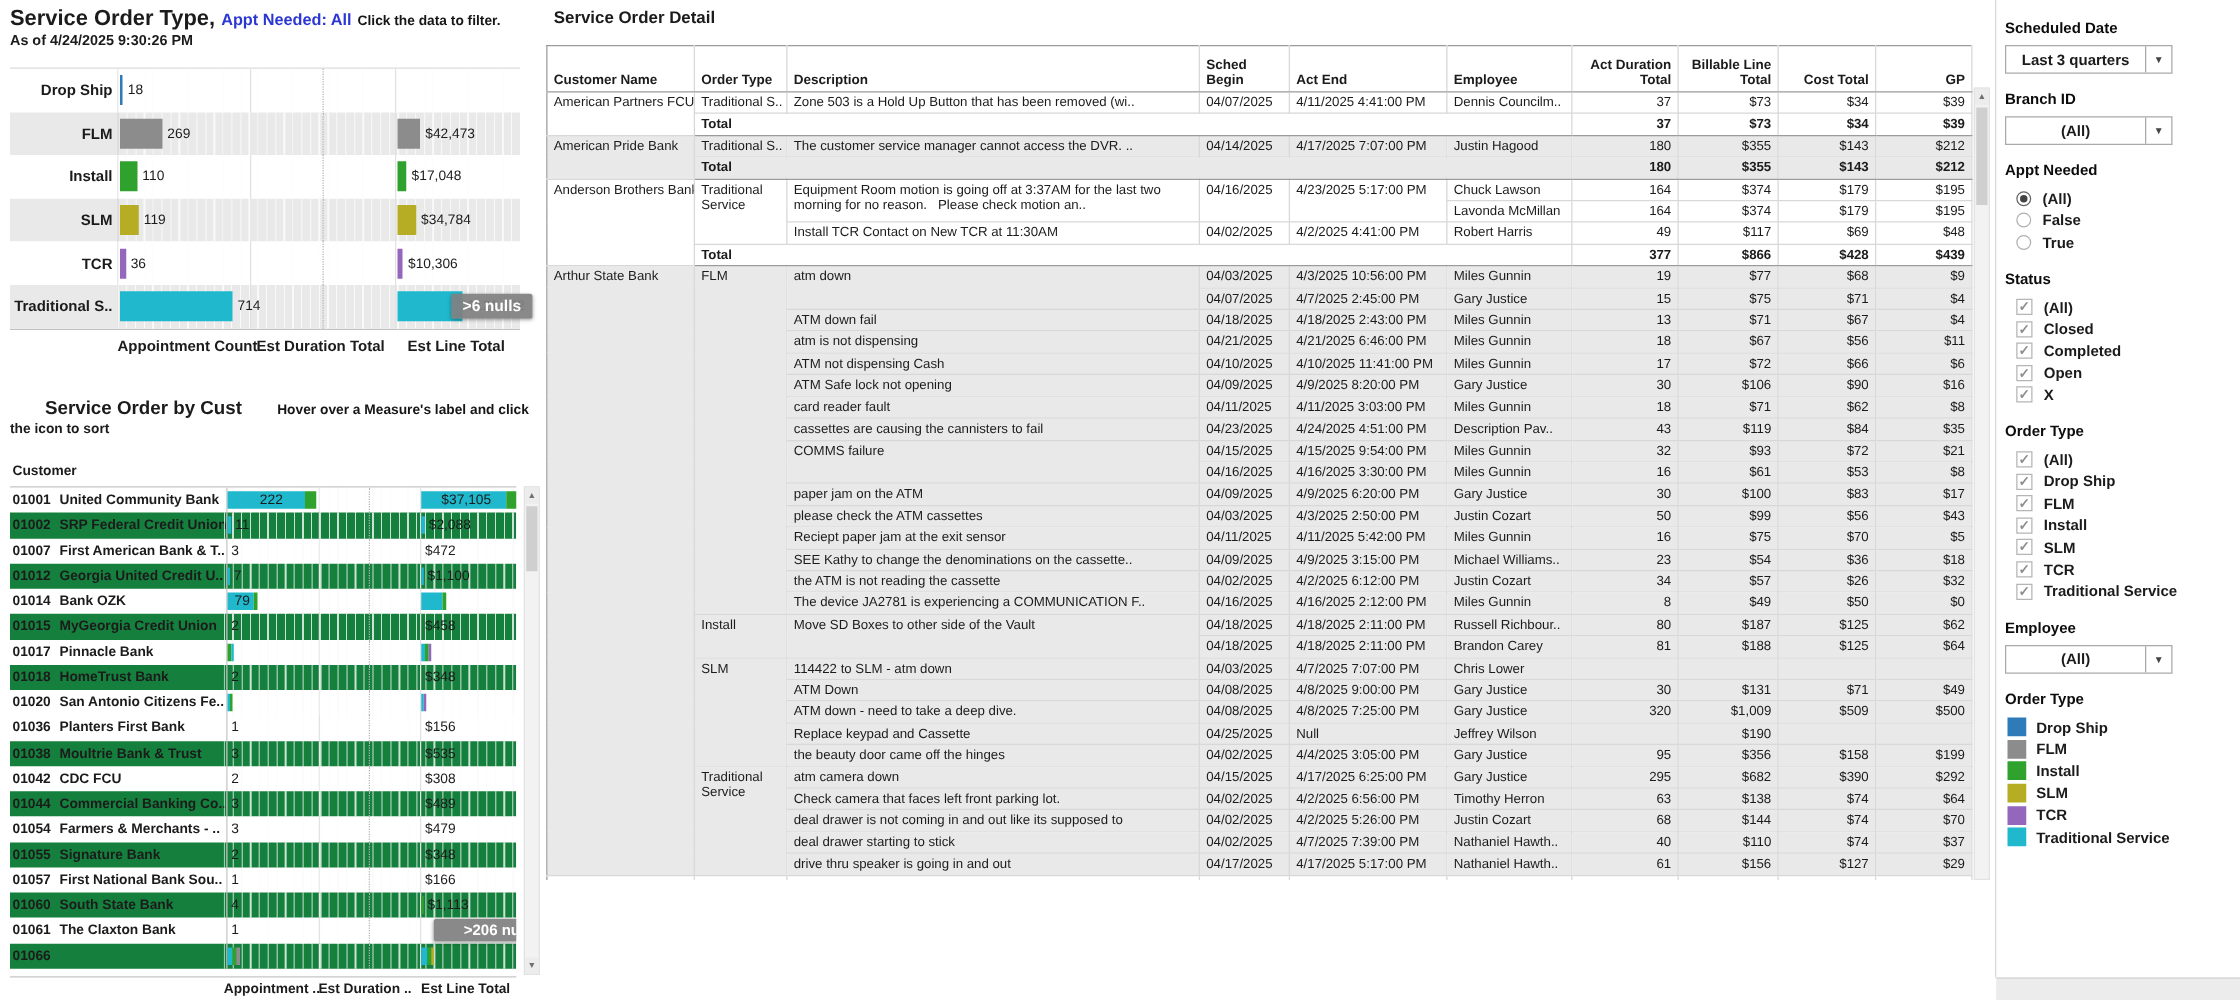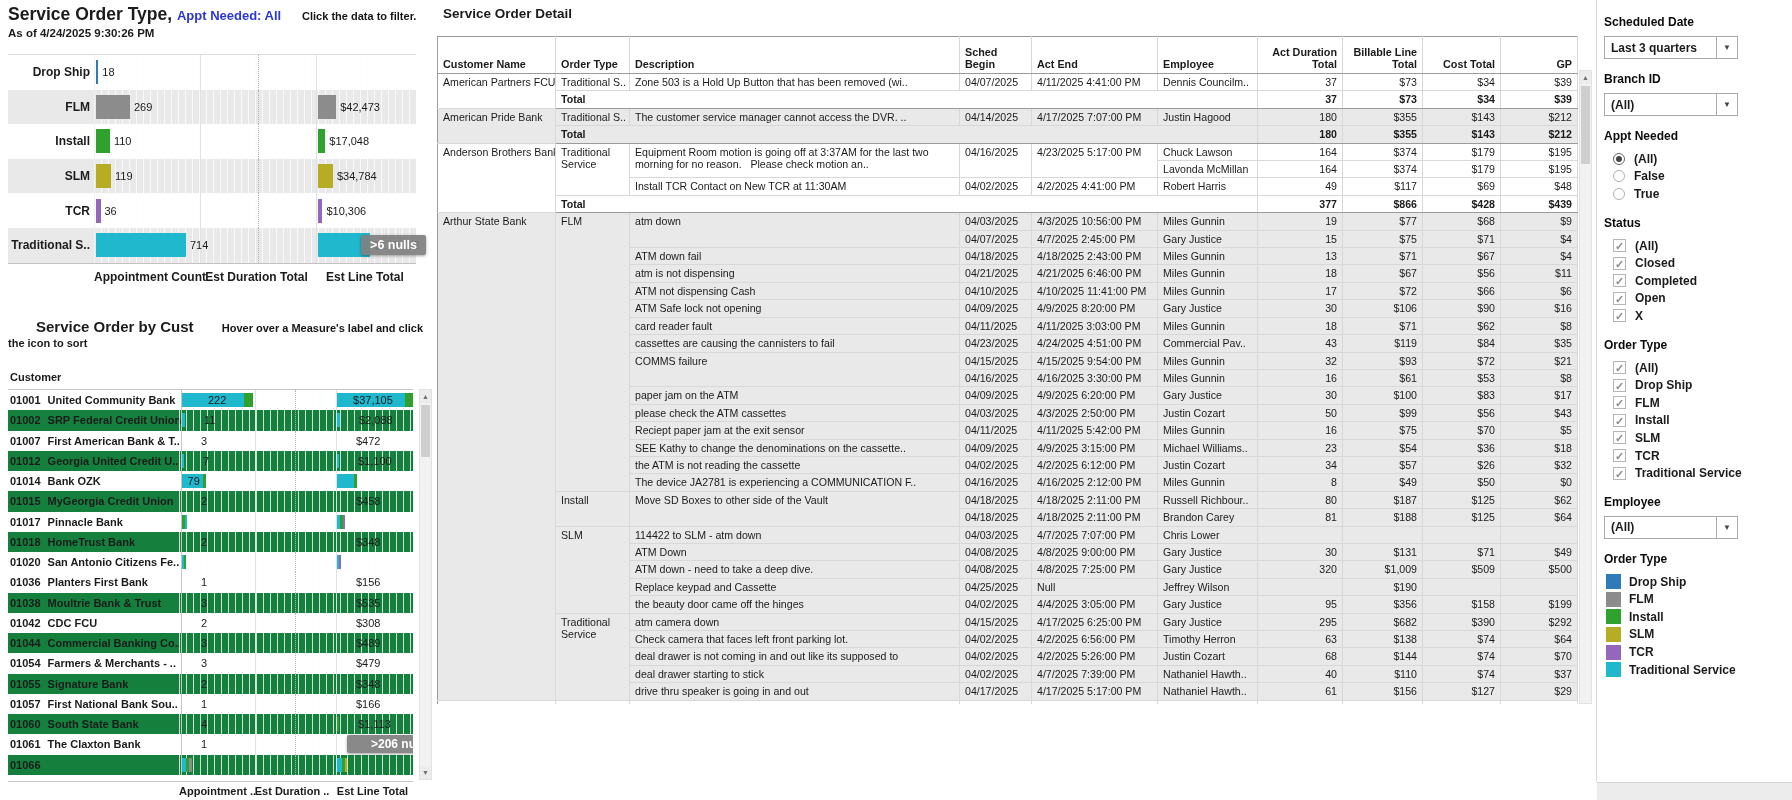--- a/index.html
+++ b/index.html
@@ -3,21 +3,21 @@
 <meta charset="utf-8">
 <style>
   html,body{margin:0;padding:0;background:#fff;}
   body{font-family:"Liberation Sans",sans-serif;color:#1b1b1b;}
   .canvas{position:relative;width:1792px;height:800px;background:#fff;overflow:hidden;}
 
   
   .type-chart{position:absolute;left:8px;top:4px;width:412px;}
   .tc-title{font-size:17.5px;font-weight:bold;white-space:nowrap;}
   .tc-title .accent{font-size:13px;font-weight:bold;}
-  .tc-title .hint{font-size:11px;font-weight:bold;color:#161616;margin-left:16px;}
+  .tc-title .hint{font-size:11px;font-weight:bold;color:#161616;margin-left:0;}
   .tc-sub{font-size:11.5px;font-weight:bold;margin-top:2px;}
   .tc-plot{position:absolute;left:0;top:50px;width:408px;height:250px;}
   .tc-rows{position:absolute;left:0;top:0;width:408px;border-top:1px solid #dcdcdc;border-bottom:1px solid #c2c2c2;}
   .tc-row{position:relative;height:34.6px;display:flex;align-items:center;}
   .tc-row.band{background:#e9e9e9;}
   .tc-row::before{content:"";position:absolute;left:86px;right:0;top:0;bottom:0;pointer-events:none;z-index:1;
     background:repeating-linear-gradient(90deg,rgba(255,255,255,.78) 0 1px,transparent 1px 7px),
                repeating-linear-gradient(90deg,rgba(0,0,0,.022) 0 1px,transparent 1px 7px);}
   .tc-label{width:82px;text-align:right;font-weight:bold;font-size:12px;flex:none;padding-right:4px;white-space:nowrap;overflow:hidden;}
   .tc-col{position:relative;height:100%;display:flex;align-items:center;flex:none;}
@@ -49,21 +49,21 @@
     background:repeating-linear-gradient(90deg,rgba(255,255,255,.78) 0 1px,transparent 1px 7px),
                repeating-linear-gradient(90deg,rgba(0,0,0,.022) 0 1px,transparent 1px 7px);}
   .cc-name{width:171px;flex:none;font-size:11px;font-weight:bold;white-space:nowrap;overflow:hidden;padding-left:2px;}
   .cc-name .cid{margin-right:7px;}
   .cc-col{position:relative;height:100%;display:flex;align-items:center;flex:none;}
   .ca{width:73px;border-left:1px solid #c6c6c6;}
   .cd{width:80px;border-left:1px solid #e2e2e2;}
   .ce{width:81px;border-left:1px solid #e2e2e2;}
   .cd::after{content:"";position:absolute;left:39px;top:0;bottom:0;border-left:1px dotted #b5b5b5;}
   .chip-bar{height:14px;flex:none;position:relative;z-index:2;}
-  .cc-val{font-size:11px;margin-left:19px;white-space:nowrap;position:relative;z-index:2;}
+  .cc-val{font-size:11px;margin-left:3px;white-space:nowrap;position:relative;z-index:2;}
   .cc-val.inside{position:absolute;margin:0;z-index:3;}
   .nullbadge2{position:absolute;left:10px;top:50%;transform:translateY(-50%);background:rgba(128,128,128,.93);color:#fff;
     font-weight:bold;font-size:12px;padding:2px 24px;border-radius:2px;box-shadow:0 1px 3px rgba(0,0,0,.35);z-index:5;white-space:nowrap;}
   .cc-axis{position:absolute;top:467px;left:0;width:405px;font-weight:bold;font-size:11px;}
   .cc-axis span{position:absolute;text-align:center;white-space:nowrap;}
   .cc-axis .ax0{left:171px;width:73px;}
   .cc-axis .ax1{left:244px;width:80px;}
   .cc-axis .ax2{left:324px;width:81px;}
 
   
@@ -94,21 +94,21 @@
   #dtable tr.shade td{background:#e9e9e9;}
   #dtable tr.gend td{border-bottom-color:#9b9b9b;}
 
   
   .panel-divider{position:absolute;left:1596px;top:0;width:1px;height:782px;background:#d8d8d8;}
   .bottom-strip{position:absolute;left:1597px;top:782px;width:195px;height:18px;background:#ececec;border-top:1px solid #d2d2d2;}
   .filter-panel{position:absolute;left:1604px;top:2px;width:184px;}
   .f-label{font-weight:bold;font-size:12px;margin:13px 0 7px;color:#0c0c0c;}
   .f-sec:first-child .f-label{margin-top:13px;}
   .dd{display:flex;width:132px;height:21px;border:1px solid #a9a9a9;background:#fff;align-items:center;box-sizing:content-box;}
-  .dd-val{flex:1;padding:0 6px;font-weight:bold;font-size:12px;white-space:nowrap;overflow:hidden;}
+  .dd-val{flex:1;padding:0 6px;font-weight:bold;font-size:12px;white-space:nowrap;overflow:hidden;text-align:center;}
   .dd-btn{width:20px;height:100%;border-left:1px solid #a9a9a9;text-align:center;font-size:8px;line-height:21px;color:#444;}
   .opt{display:flex;align-items:center;height:17.6px;padding-left:9px;}
   .cb{width:13px;height:13px;border:1px solid #b5b5b5;background:#fff;margin-right:9px;text-align:center;line-height:12px;font-size:11px;color:#8e8e8e;font-weight:bold;flex:none;box-sizing:border-box;}
   .rb{width:12px;height:12px;border:1px solid #b0b0b0;border-rad1us:50%;border-radius:50%;margin-right:9px;position:relative;flex:none;background:#fff;box-sizing:border-box;}
   .rb.sel{border-color:#666;}
   .rb.sel::after{content:"";position:absolute;left:2px;top:2px;width:6px;height:6px;border-radius:50%;background:#444;}
   .optlab,.leglab{font-weight:bold;font-size:12px;white-space:nowrap;}
   .leg{display:flex;align-items:center;height:17.6px;padding-left:2px;}
   .chipleg{width:15px;height:15px;margin-right:8px;flex:none;}
 </style>
@@ -609,21 +609,21 @@
             <td>Miles Gunnin</td>
             <td class="num">18</td>
             <td class="num">$71</td>
             <td class="num">$62</td>
             <td class="num">$8</td>
           </tr>
           <tr class="shade">
             <td>cassettes are causing the cannisters to fail</td>
             <td>04/23/2025</td>
             <td>4/24/2025 4:51:00 PM</td>
-            <td>Commercial Pav..</td>
+            <td>Description Pav..</td>
             <td class="num">43</td>
             <td class="num">$119</td>
             <td class="num">$84</td>
             <td class="num">$35</td>
           </tr>
           <tr class="shade">
             <td rowspan="2">COMMS failure</td>
             <td>04/15/2025</td>
             <td>4/15/2025 9:54:00 PM</td>
             <td>Miles Gunnin</td>

